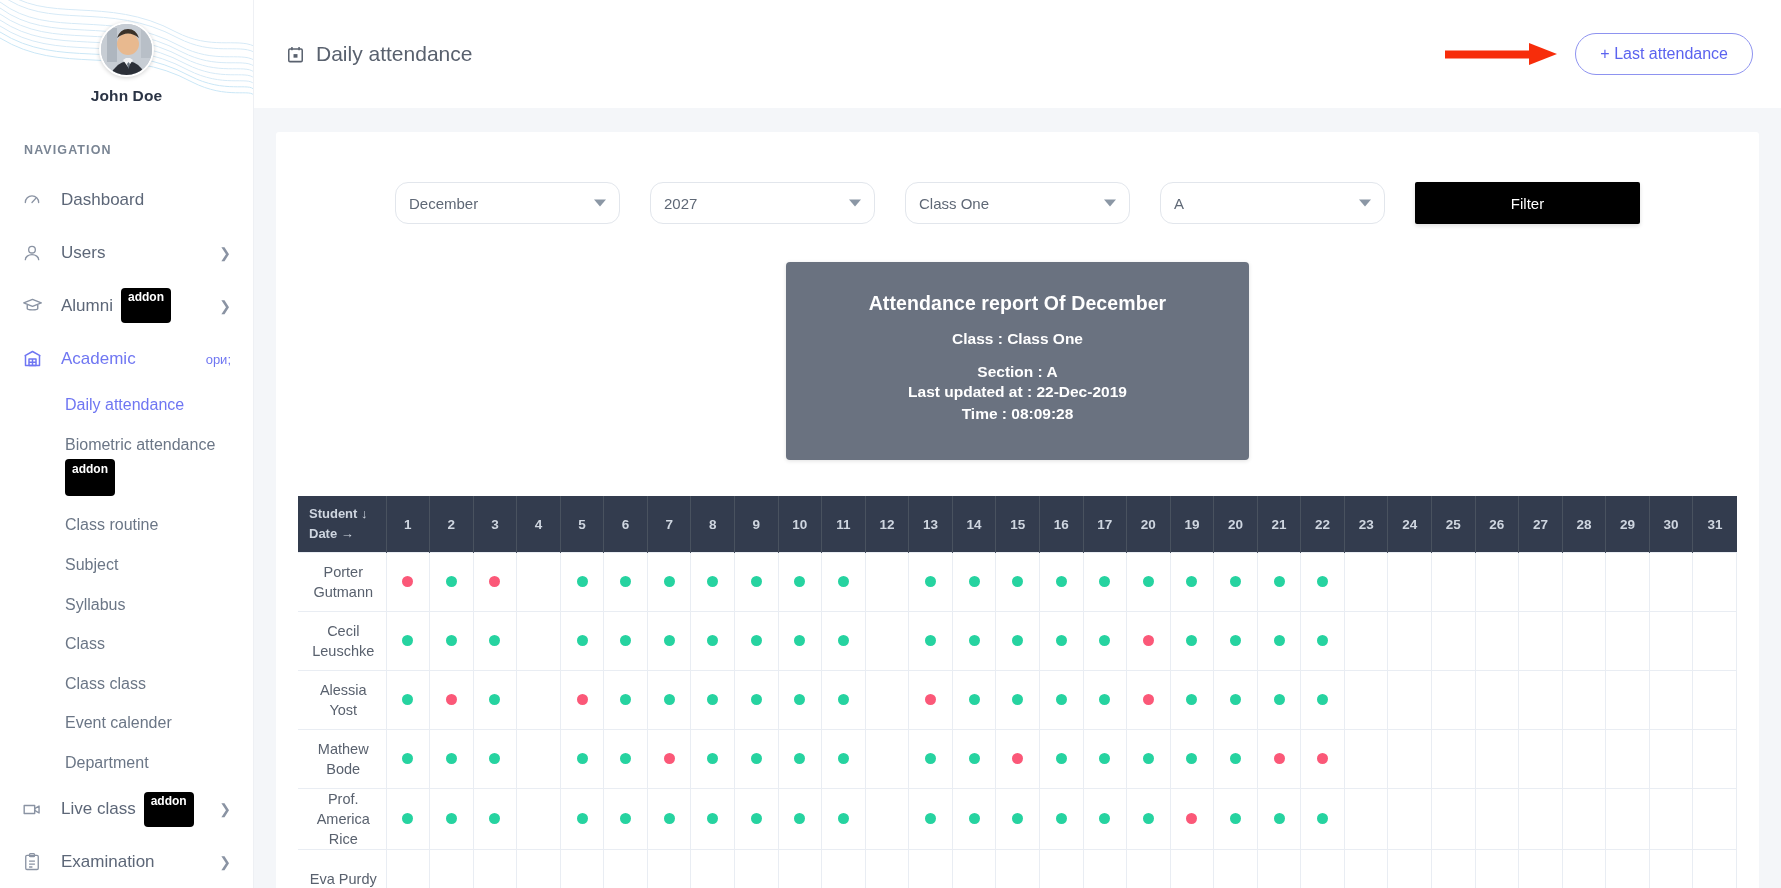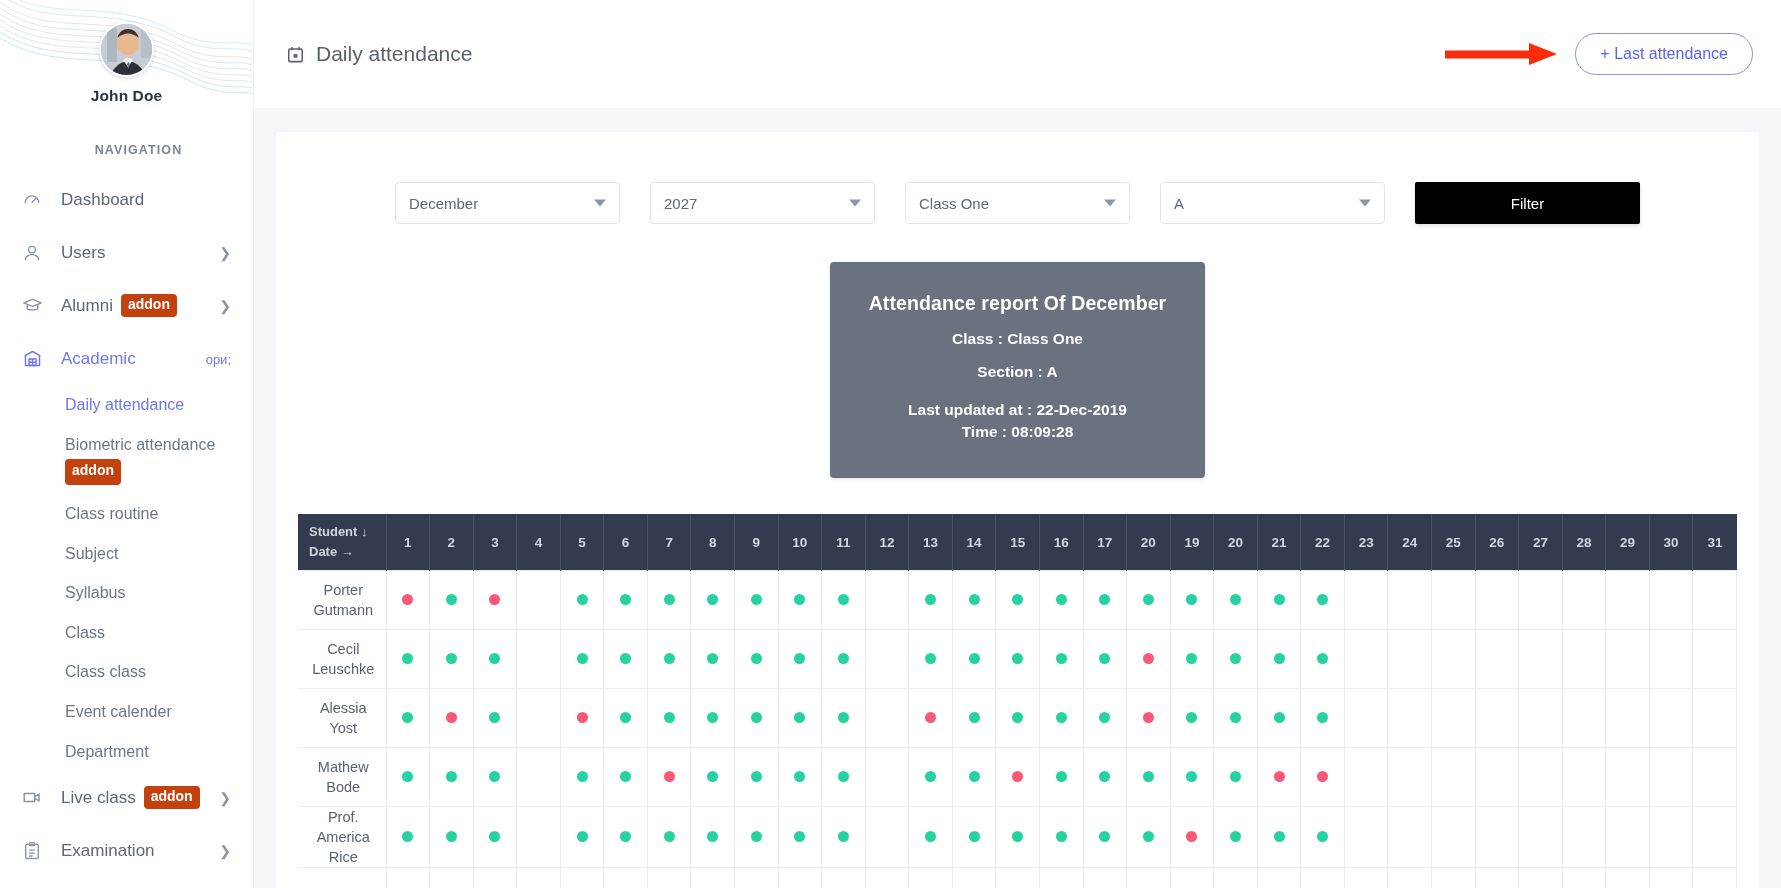--- a/index.html
+++ b/index.html
@@ -37,43 +37,43 @@
   }
   .avatar svg { display: block; }
   .profile-name {
     margin-top: 10px;
     font-size: 15.5px; font-weight: bold; color: #2b3445;
     letter-spacing: .1px;
   }
   .nav-title {
     margin: 38px 0 0 24px;
     font-size: 12.5px; letter-spacing: 1.1px;
-    color: #7a8594; font-weight: 600; text-align: center;
+    color: #7a8594; font-weight: 600;
   }
   .nav { margin-top: 16px; }
   .nav-item {
     display: flex; align-items: center;
     height: 53px; padding: 0 22px;
     color: #5d6778; font-size: 17px;
     cursor: pointer; position: relative;
   }
   .nav-item.active { color: #6f76f2; }
   .nav-ico {
     width: 26px; min-width: 26px; height: 22px;
     display: flex; align-items: center;
     color: #8a93a3;
   }
   .nav-item.active .nav-ico { color: #6f76f2; }
   .nav-label { margin-left: 13px; white-space: nowrap; }
   .addon {
     display: inline-block;
     margin-left: 8px;
-    background: #c2410c; color: #ffffff;
-    font-size: 14px; font-weight: bold;
-    padding: 2px 7px 5px; border-radius: 4px;
+    background: #000000; color: #ffffff;
+    font-size: 12px; font-weight: bold;
+    padding: 2px 7px 19px; border-radius: 4px;
     vertical-align: 2px;
   }
   .chev {
     position: absolute; right: 22px; top: 50%;
     transform: translateY(-50%);
     color: #8a93a3; font-size: 14px; line-height: 1;
   }
   .chev.down { font-size: 13px; color: #6f76f2; }
   .sub { padding-left: 0; }
   .sub-item {
@@ -121,21 +121,21 @@
 
   
   .filters {
     display: flex; align-items: center;
     padding: 28px 0 0 0;
     gap: 30px;
     justify-content: center;
   }
   .select {
     width: 225px; height: 42px;
-    border: 1px solid #e2e6ec; border-radius: 4px;
+    border: 1px solid #e2e6ec; border-radius: 13px;
     background: #ffffff;
     display: flex; align-items: center;
     padding: 0 13px;
     font-size: 15px; color: #5f6876;
     position: relative; cursor: pointer;
   }
   .select .caret {
     position: absolute; right: 13px; top: 50%;
     transform: translateY(-50%);
     width: 0; height: 0;
@@ -147,30 +147,30 @@
     width: 225px; height: 42px;
     background: #000000; color: #ffffff;
     border: none; border-radius: 2px;
     font-size: 15px; cursor: pointer;
     box-shadow: 0 2px 4px rgba(0,0,0,.13);
     font-family: "Liberation Sans", sans-serif;
   }
 
   
   .report {
-    width: 375px; margin: 38px auto 0;
+    width: 463px; margin: 38px auto 0;
     background: #6a7280; color: #ffffff;
     border-radius: 4px;
     padding: 30px 20px 34px;
     text-align: center;
     box-shadow: 0 1px 4px rgba(0,0,0,.12);
   }
   .report h2 { font-size: 19.5px; font-weight: bold; letter-spacing: .1px; }
   .report .line { font-size: 15.5px; font-weight: bold; margin-top: 15px; }
-  .report .line.tight { margin-top: 18px; line-height: 1.45; }
+  .report .line.tight { margin-top: 0; line-height: 1.45; }
 
   
   .table-wrap { margin-top: 36px; padding: 0 22px 0 22px; overflow: hidden; }
   table.att { border-collapse: collapse; width: 100%; table-layout: fixed; }
   table.att thead th {
     background: #333c4e; color: #cfd6e0;
     font-size: 13.5px; font-weight: bold;
     height: 57px;
     border-right: 1px solid #49525f;
     vertical-align: middle;

